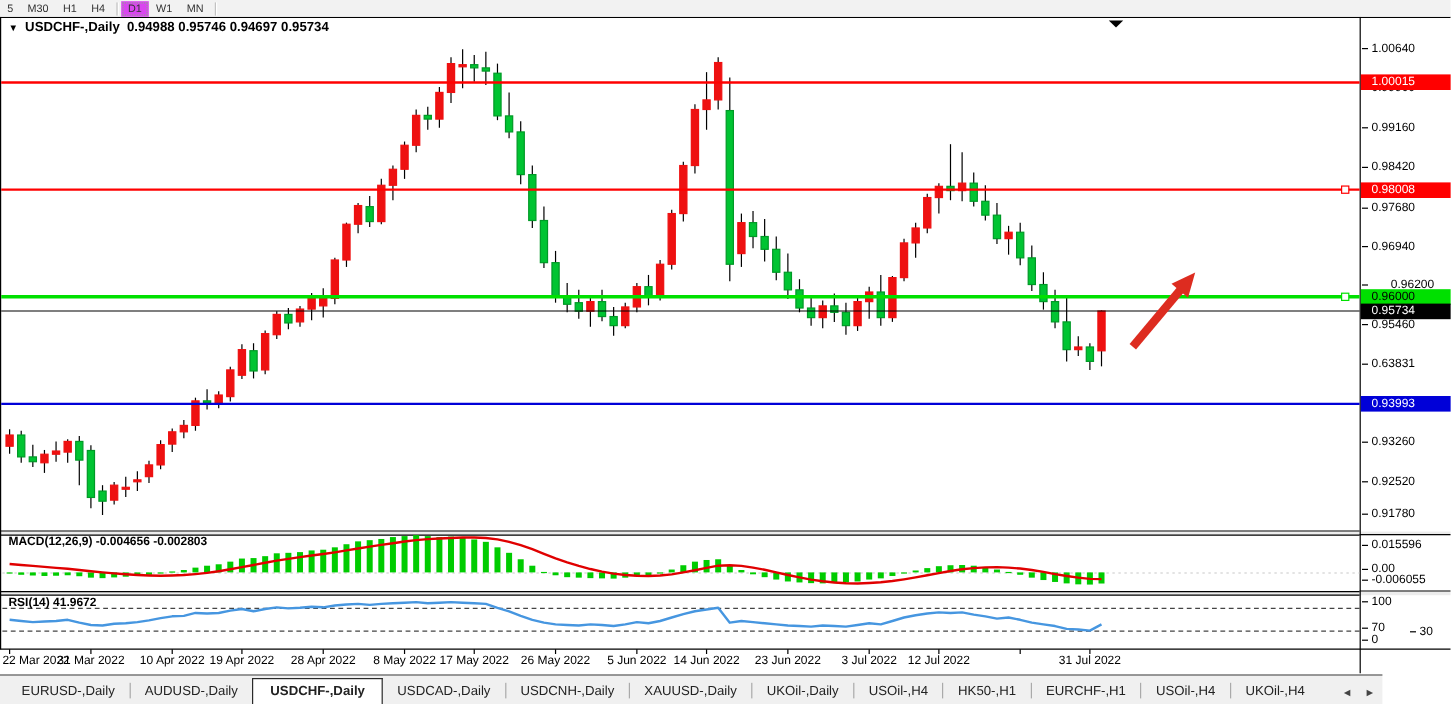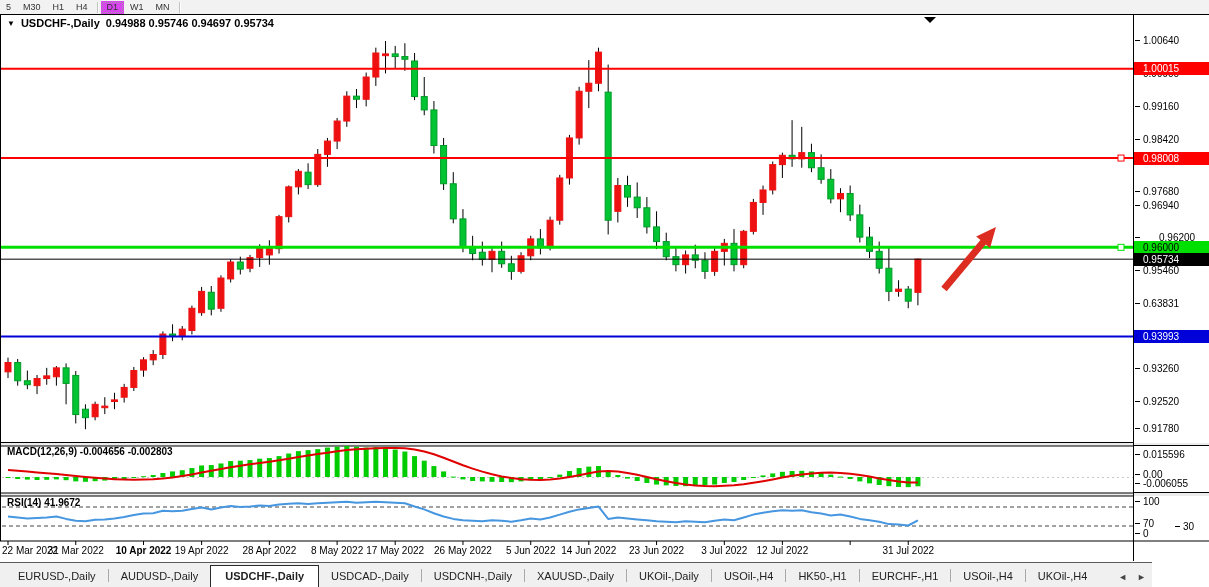--- a/index.html
+++ b/index.html
@@ -401,21 +401,21 @@
       <line x1="782.4" y1="541" x2="782.4" y2="545" stroke="#000"></line>
       <line x1="850.16" y1="541" x2="850.16" y2="545" stroke="#000"></line>
       <line x1="908.24" y1="541" x2="908.24" y2="545" stroke="#000"></line>
     </svg>
 
   <div class="axis-col">
       <div class="ptick" style="top: 21px;">1.00640</div>
       <div class="ptick" style="top: 53.9078px;">0.99900</div>
       <div class="ptick" style="top: 86.8156px;">0.99160</div>
       <div class="ptick" style="top: 119.723px;">0.98420</div>
-      <div class="ptick" style="top: 154px; margin-top: 18px;">0.97680</div>
+      <div class="ptick" style="top: 154px;">0.97680</div>
       <div class="ptick" style="top: 185.539px;">0.96940</div>
       <div class="ptick" style="top: 218.447px; padding-left: 16px;">0.96200</div>
       <div class="ptick" style="top: 251.355px;">0.95460</div>
       <div class="ptick" style="top: 284.262px;">0.63831</div>
       <div class="ptick" style="top: 349.189px;">0.93260</div>
       <div class="ptick" style="top: 382.096px;">0.92520</div>
       <div class="ptick" style="top: 409px;">0.91780</div>
       <div class="badge" style="top: 48.2937px; background: rgb(255, 0, 0); color: rgb(255, 255, 255);">1.00015</div>
       <div class="badge" style="top: 137.545px; background: rgb(255, 0, 0); color: rgb(255, 255, 255);">0.98008</div>
       <div class="badge" style="top: 226.841px; background: rgb(0, 224, 0); color: rgb(0, 0, 0);">0.96000</div>
@@ -425,21 +425,21 @@
       <div class="ptick" style="top: 455px;">0.00</div>
       <div class="ptick" style="top: 464px;">-0.006055</div>
       <div class="ptick" style="top: 482px;">100</div>
       <div class="ptick" style="top: 504px;">70</div>
       <div class="ptick" style="top: 507px; margin-left: 40px;">30</div>
       <div class="ptick" style="top: 514px;">0</div>
     </div>
   <div id="date-axis">
       <div class="dtick" style="top: 545px; left: 2px; text-align: left;">22 Mar 2022</div>
       <div class="dtick" style="top: 545px; left: 35.76px;">31 Mar 2022</div>
-      <div class="dtick" style="top: 545px; left: 103.52px; font-weight: bold;">10 Apr 2022</div>
+      <div class="dtick" style="top: 545px; left: 103.52px;">10 Apr 2022</div>
       <div class="dtick" style="top: 545px; left: 161.6px; text-align: center;">19 Apr 2022</div>
       <div class="dtick" style="top: 545px; left: 229.36px;">28 Apr 2022</div>
       <div class="dtick" style="top: 545px; left: 297.12px;">8 May 2022</div>
       <div class="dtick" style="top: 545px; left: 355.2px;">17 May 2022</div>
       <div class="dtick" style="top: 545px; left: 422.96px;">26 May 2022</div>
       <div class="dtick" style="top: 545px; left: 490.72px;">5 Jun 2022</div>
       <div class="dtick" style="top: 545px; left: 548.8px;">14 Jun 2022</div>
       <div class="dtick" style="top: 545px; left: 616.56px;">23 Jun 2022</div>
       <div class="dtick" style="top: 545px; left: 684.32px;">3 Jul 2022</div>
       <div class="dtick" style="top: 545px; left: 742.4px;">12 Jul 2022</div>

